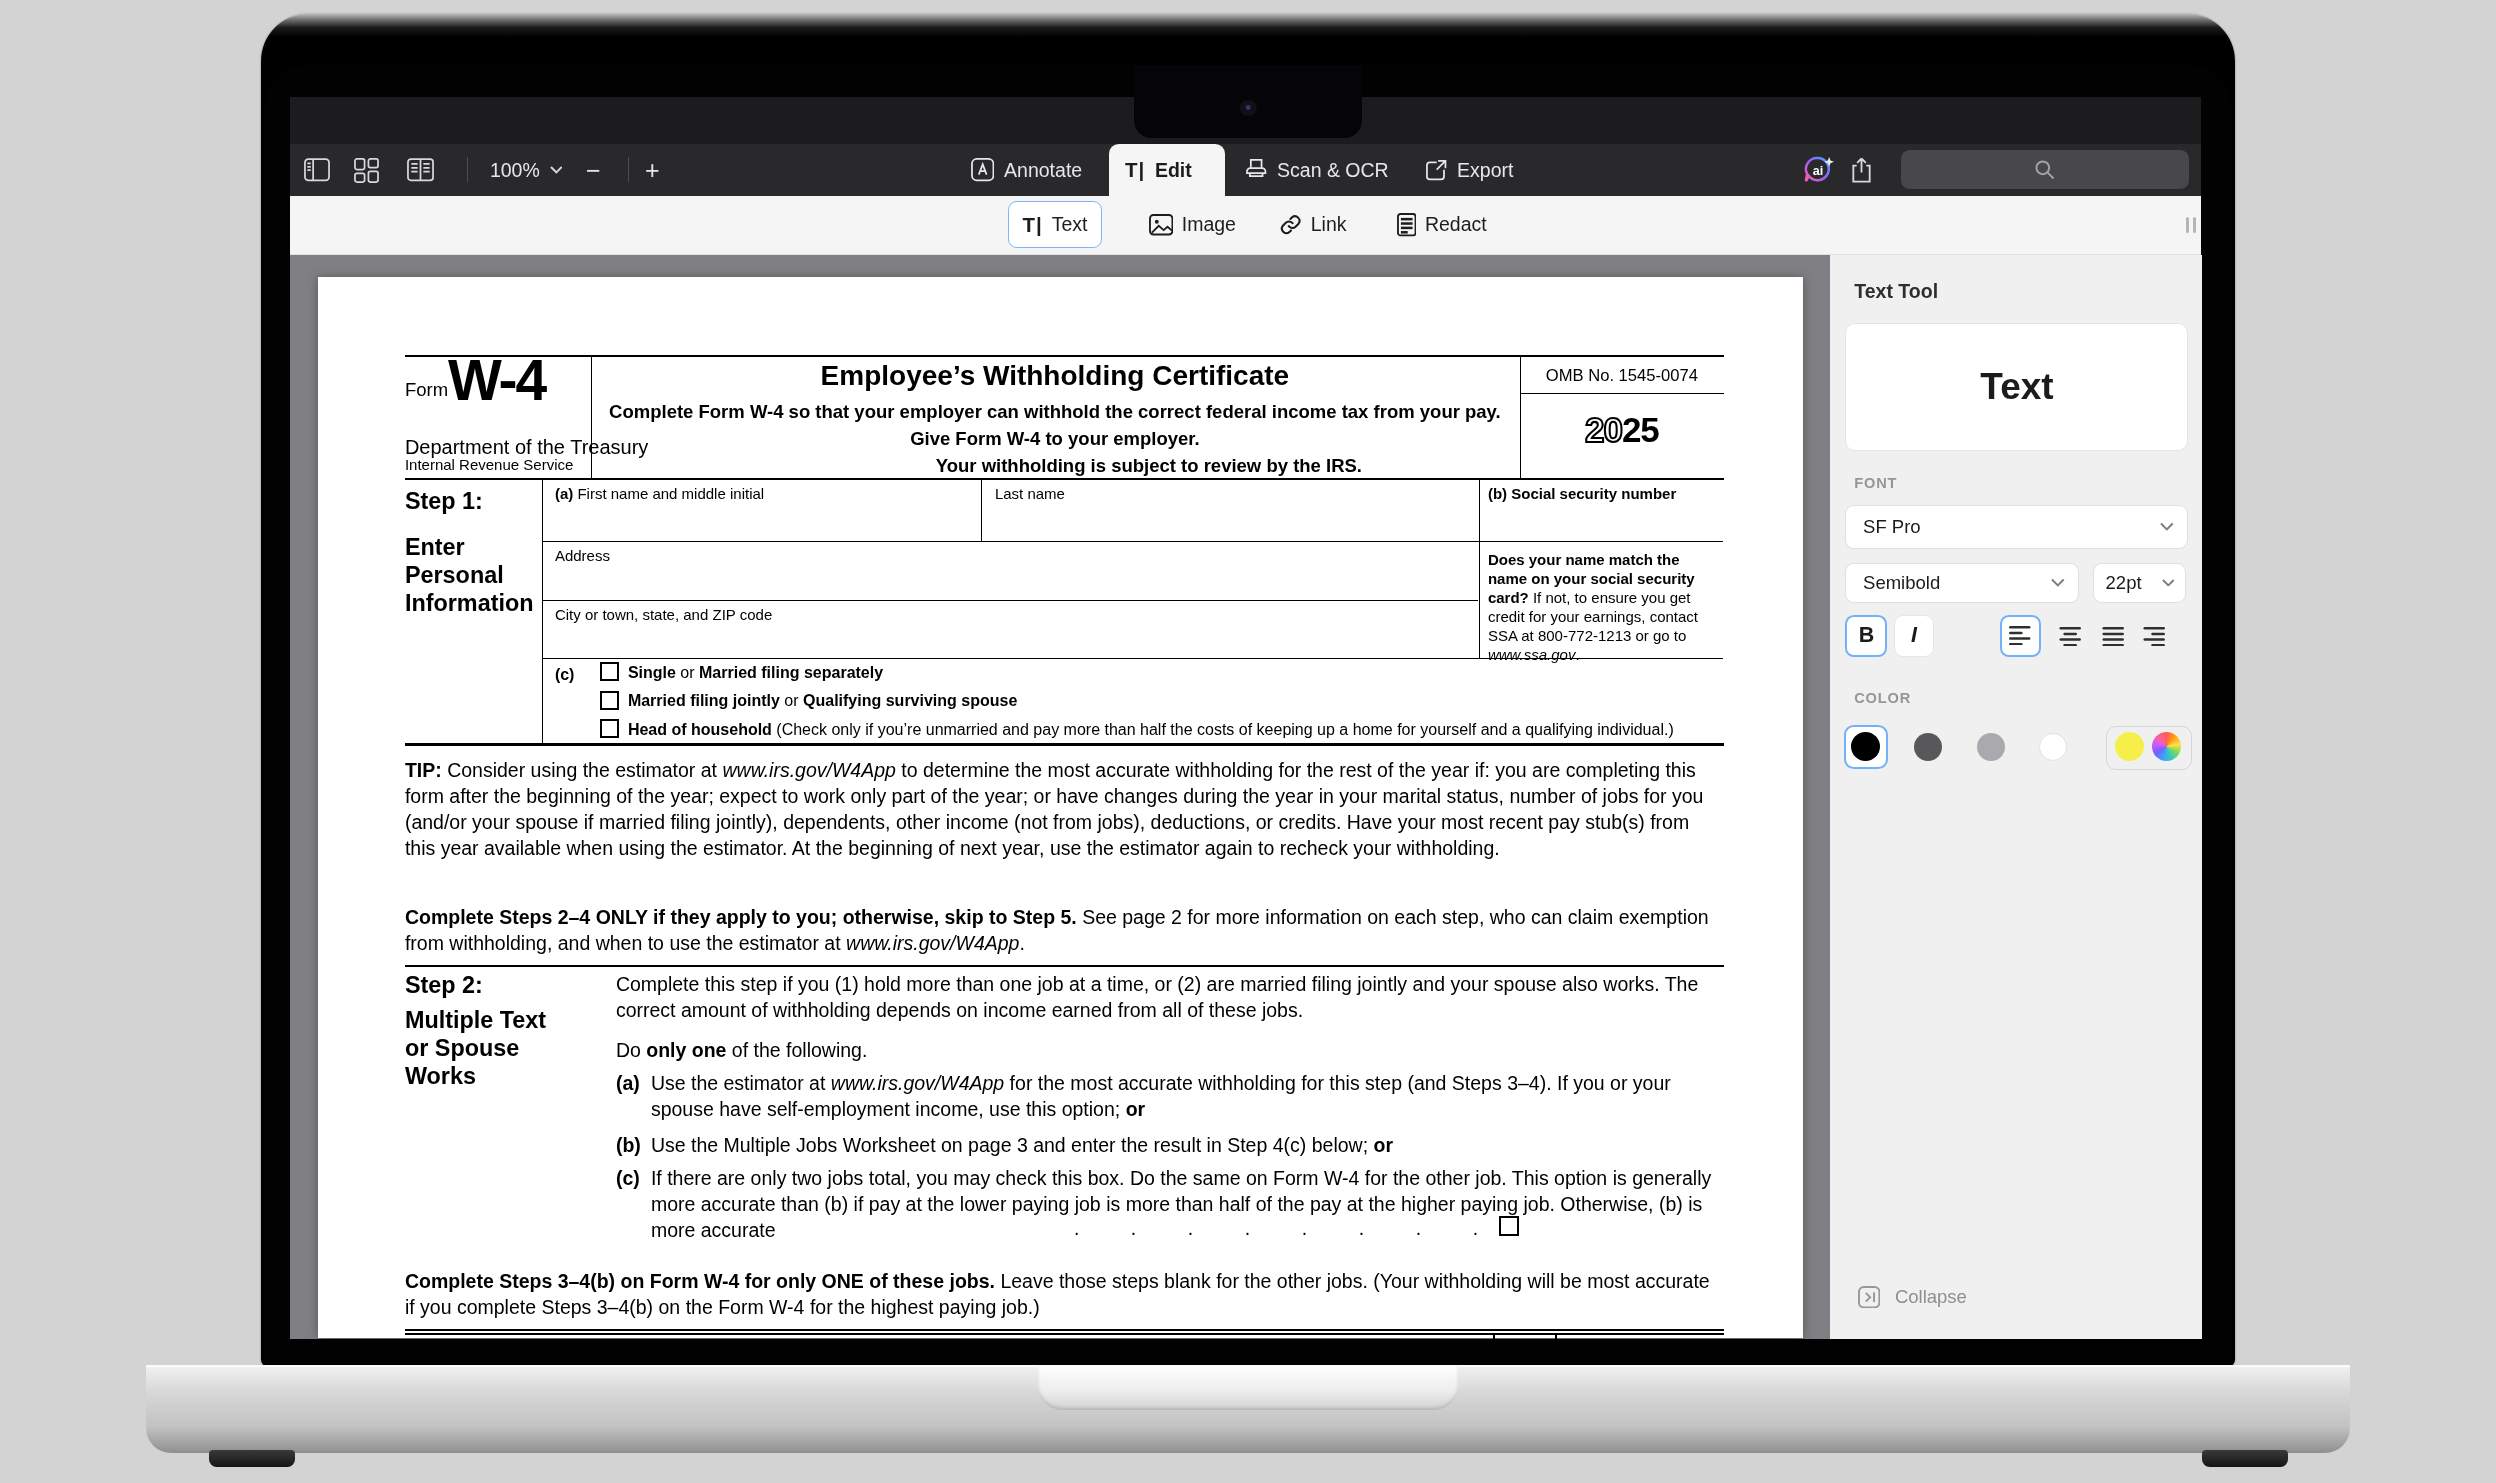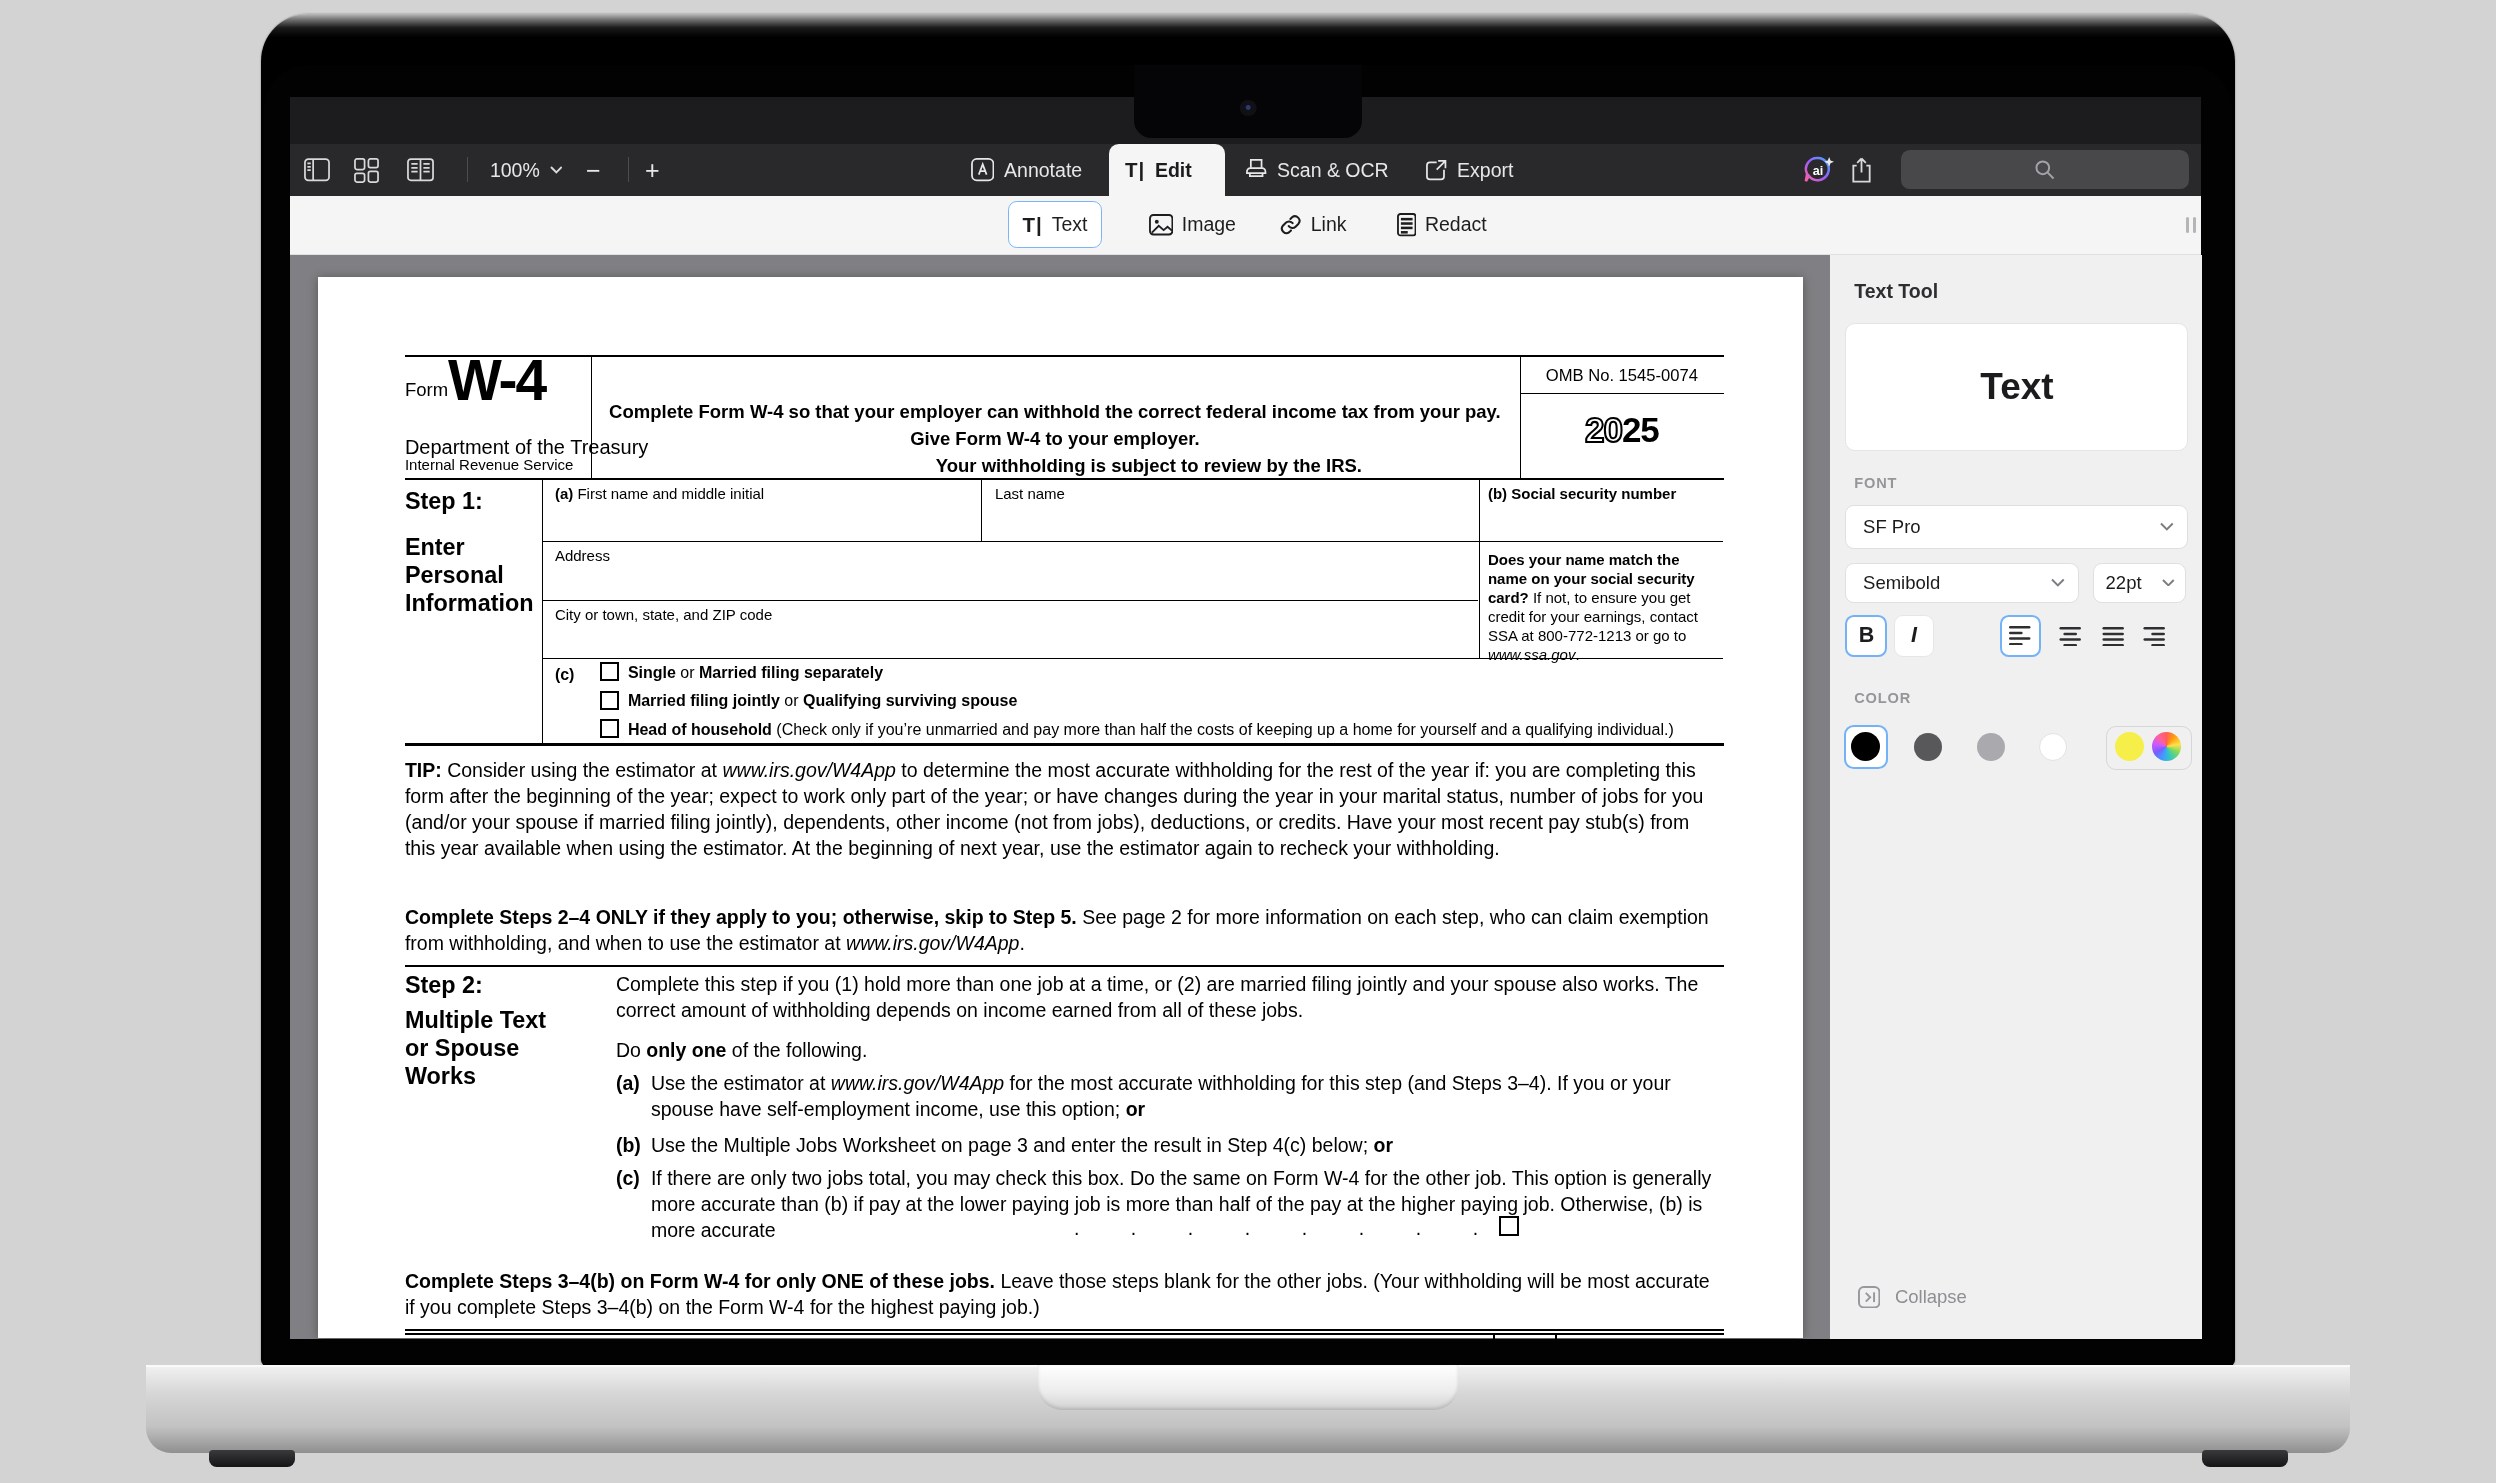--- a/index.html
+++ b/index.html
@@ -261,20 +261,21 @@
               <div class="ln" style="left:273px;top:78px;width:1.5px;height:124px"></div>
               <div class="ln" style="left:1202px;top:78px;width:1.5px;height:124px"></div>
               <div class="ln" style="left:1202px;top:116px;width:204px;height:1.5px"></div>
               <div class="ln" style="left:87px;top:201px;width:1319px;height:2px"></div>
 
               <div class="ft" style="left:87px;top:102px;font-size:18.5px">Form</div>
               <div class="ft" style="left:130px;top:70px;font-size:57px;font-weight:700;letter-spacing:-2px">W-4</div>
               <div class="ft" style="left:87px;top:159px;font-size:20px">Department of the Treasury</div>
               <div class="ft" style="left:87px;top:179px;font-size:15px">Internal Revenue Service</div>
 
+              <div class="ft" style="left:273px;top:83px;width:928px;text-align:center;font-size:28px;font-weight:700">Employee’s Withholding Certificate</div>
               <div class="ft" style="left:273px;top:124px;width:928px;text-align:center;font-size:18.5px;font-weight:700">Complete Form W-4 so that your employer can withhold the correct federal income tax from your pay.</div>
               <div class="ft" style="left:273px;top:151px;width:928px;text-align:center;font-size:18.5px;font-weight:700">Give Form W-4 to your employer.</div>
               <div class="ft" style="left:273px;top:178px;width:1116px;text-align:center;font-size:18.5px;font-weight:700">Your withholding is subject to review by the IRS.</div>
 
               <div class="ft" style="left:1202px;top:89px;width:204px;text-align:center;font-size:16.6px">OMB No. 1545-0074</div>
               <div class="ft year" style="left:1202px;top:133px;width:204px;text-align:center">
                 <span class="outline">20</span><span>25</span>
               </div>
 
               <div class="ln" style="left:224px;top:201px;width:1.5px;height:267px"></div>

